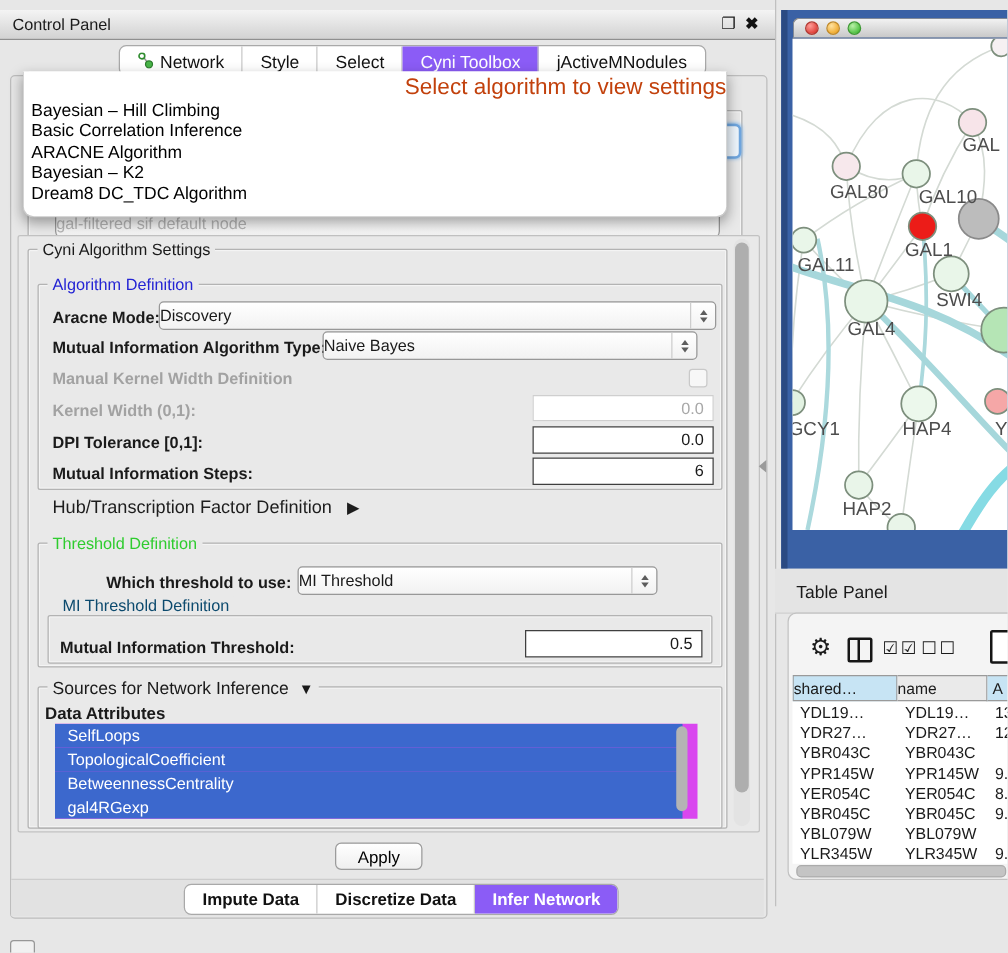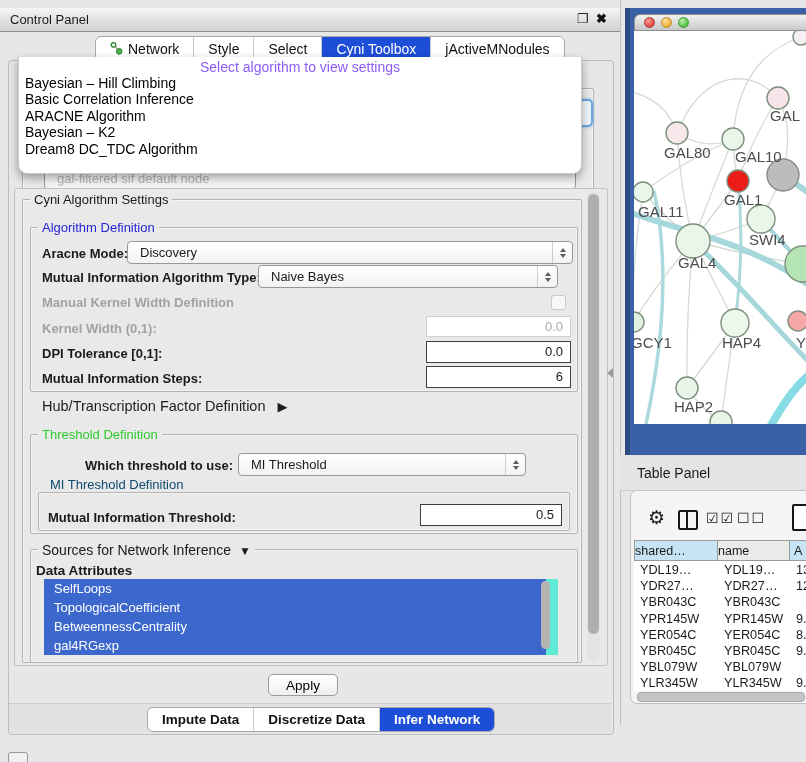--- a/index.html
+++ b/index.html
@@ -6,37 +6,37 @@
   body{width:806px;height:762px;overflow:hidden;background:#e7e7e7;
        font-family:"Liberation Sans",sans-serif;color:#1a1a1a;position:relative}
   .abs{position:absolute}
   .nw{white-space:nowrap}
   .lbl{position:absolute;font-weight:bold;font-size:13px;color:#1a1a1a;white-space:nowrap}
   .lbl.dis{color:#a2a2a2}
   .field{position:absolute;background:#fff;border:1px solid #3f3f3f;font-size:13px;
          text-align:right;padding:2px 7px;box-sizing:border-box;white-space:nowrap}
   .field.off{border-color:#cfcfcf;color:#a8a8a8}
   .combo{position:absolute;background:linear-gradient(#ffffff,#f2f2f2);border:1px solid #989898;
-         border-radius:4px;font-size:13px;display:flex;align-items:center;padding:0 12px;
+         border-radius:4px;font-size:13px;display:flex;align-items:center;padding:0 0;
          box-sizing:border-box;white-space:nowrap}
   .spin{position:absolute;right:0;top:0;bottom:0;width:19px;border-left:1px solid #cdcdcd;
         display:flex;flex-direction:column;align-items:center;justify-content:center;gap:2px}
   .tu{width:0;height:0;border-left:3.5px solid transparent;border-right:3.5px solid transparent;border-bottom:4.5px solid #5c5c5c}
   .td{width:0;height:0;border-left:3.5px solid transparent;border-right:3.5px solid transparent;border-top:4.5px solid #5c5c5c}
   .grp{position:absolute;border:1px solid #b3b3b3;border-radius:2px;box-shadow:inset 0 0 0 1px #f4f4f4}
   .grp-t{position:absolute;font-size:13px;background:#e9e9e9;padding:0 4px;white-space:nowrap}
   .tabbar{position:absolute;display:flex;background:#fff;border:1px solid #a9a9a9;border-radius:6px;
           overflow:hidden;height:23px;align-items:stretch;font-size:14px}
   .tab{display:flex;align-items:center;padding:0 14px;border-right:1px solid #c9c9c9;color:#111;gap:5px}
   .tab:last-child{border-right:none}
-  .tab.sel{background:#1d4ed8;color:#fff}
+  .tab.sel{background:#8b5cf6;color:#fff}
   .popup{position:absolute;left:18px;top:57px;width:562px;height:116px;background:#fff;
          border:1px solid #c9c9c9;border-top:none;border-radius:0 0 9px 9px;
          box-shadow:0 4px 10px rgba(0,0,0,.35);z-index:30;overflow:hidden}
-  .popup .ph{color:#8b5cf6;font-size:14px;text-align:center;padding-top:2px}
+  .popup .ph{color:#c2410c;font-size:18px;text-align:right;padding-top:2px}
   .popup .it{font-size:14px;padding:0 0 0 6px;line-height:16.4px;color:#000}
   .popup .it.b{font-weight:normal}
   .srow{height:19px;line-height:19px;color:#fff;font-size:13px;padding-left:10px;background:#3c68cd;white-space:nowrap}
   .thead{position:absolute;top:0;height:21px;box-sizing:border-box;border:1px solid #9a9a9a;
          border-left:none;font-size:12.5px;display:flex;align-items:center;justify-content:flex-start;overflow:hidden}
   .trow td{font-size:12.7px;height:16.2px;padding:0 0 0 6px;white-space:nowrap;overflow:hidden}
 </style>
 </head>
 <body>
 
@@ -150,21 +150,21 @@
 <div class="lbl" style="left:48px;top:510px">Mutual Information Threshold:</div>
 <div class="field" style="left:420px;top:504px;width:142px;height:22px">0.5</div>
 
 <div class="grp" style="left:30px;top:549px;width:546px;height:112px"></div>
 <div class="grp-t" style="left:38px;top:542px;color:#1a1a1a;font-size:14px">
   <span>Sources for Network Inference</span>
   <span style="font-size:12px;margin-left:4px">▼</span>
 </div>
 <div class="lbl" style="left:36px;top:563px;font-size:13.5px">Data Attributes</div>
 
-<div class="abs" style="left:44px;top:579px;width:514px;height:76px;background:#5eead4;overflow:hidden">
+<div class="abs" style="left:44px;top:579px;width:514px;height:76px;background:#d946ef;overflow:hidden">
   <div class="srow" style="width:492px">SelfLoops</div>
   <div class="srow" style="width:492px">TopologicalCoefficient</div>
   <div class="srow" style="width:492px">BetweennessCentrality</div>
   <div class="srow" style="width:492px">gal4RGexp</div>
   <div class="abs" style="left:497px;top:2px;width:9px;height:68px;background:#b4b4b4;border-radius:5px"></div>
 </div>
 
 <button class="abs" style="left:268px;top:674px;width:70px;height:22px;background:linear-gradient(#ffffff,#efefef);
                border:1px solid #9c9c9c;border-radius:5px;font-size:13.5px;font-family:'Liberation Sans',sans-serif">Apply</button>
 

